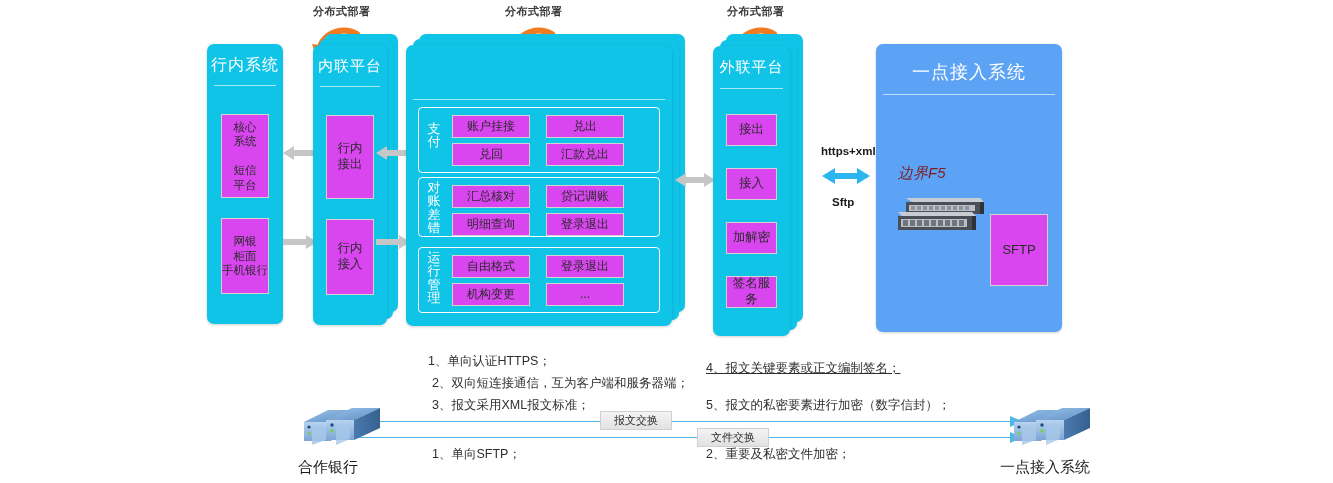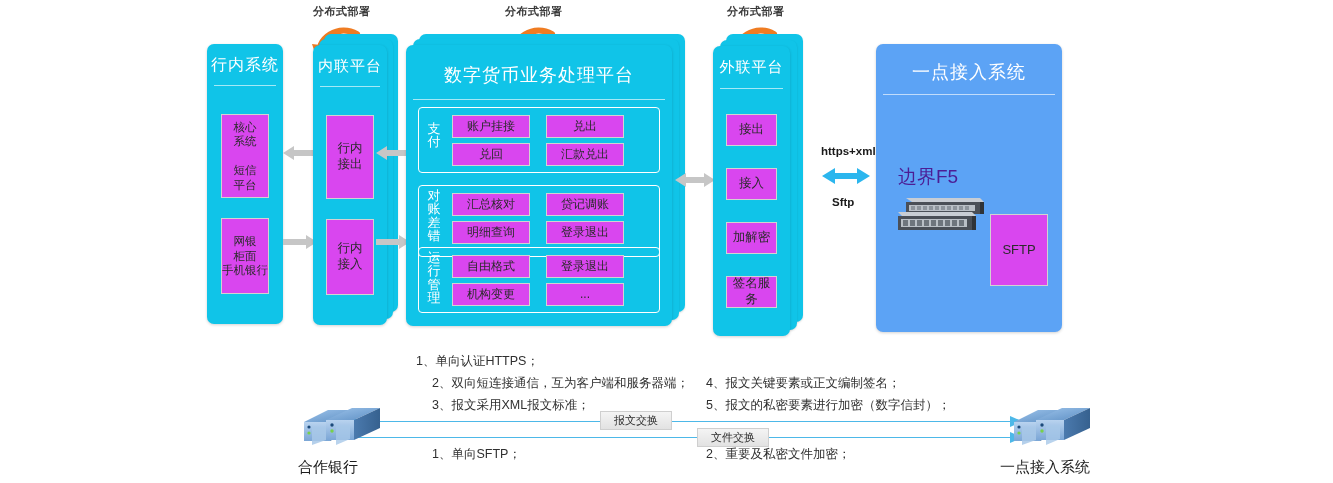--- a/index.html
+++ b/index.html
@@ -78,23 +78,24 @@
     text-align: center;
     width: 16px;
     word-break: break-all;
     letter-spacing: 0;
   }
 
   
   .panel-blue { background: #5ca3f5; }
   .f5-label {
     position: absolute;
-    color: #4c1d95;
-    font-size: 19px;
-    white-space: nowrap;
+    color: #7f1d1d;
+    font-size: 15px;
+    white-space: nowrap;
+    font-style: italic;
   }
 
   
   .linklabel {
     position: absolute;
     font-size: 11.5px;
     color: #1a1a1a;
     white-space: nowrap;
     font-weight: 600;
   }
@@ -179,32 +180,31 @@
   <svg class="garrow" style="left:376px; top:145px;" width="34" height="16" viewBox="0 0 34 16">
     <polygon points="0,8 11,1 11,5 34,5 34,11 11,11 11,15" fill="#c6c6c6"></polygon>
   </svg>
   <svg class="garrow" style="left:376px; top:234px;" width="34" height="16" viewBox="0 0 34 16">
     <polygon points="34,8 23,1 23,5 0,5 0,11 23,11 23,15" fill="#c6c6c6"></polygon>
   </svg>
 
   <div class="panel-stack-layer" style="left:419px; top:34px; width:266px; height:278px;"></div>
   <div class="panel-stack-layer" style="left:413px; top:39px; width:266px; height:281px;"></div>
   <div class="panel" style="left:406px; top:45px; width:266px; height:281px;">
-    <div class="panel-title" style="font-size:18px; margin-top:18px;">数字货币业务处理平台</div>
     <div class="title-rule" style="top:54px;"></div>
 
     <div class="grp" style="left:12px; top:62px; width:242px; height:66px;">
       <div class="grp-label" style="left:7px; top:14px;">支付</div>
       <div class="gbox" style="left:33px; top:7px; width:78px; height:23px; font-size:12px;">账户挂接</div>
       <div class="gbox" style="left:127px; top:7px; width:78px; height:23px; font-size:12px;">兑出</div>
       <div class="gbox" style="left:33px; top:35px; width:78px; height:23px; font-size:12px;">兑回</div>
       <div class="gbox" style="left:127px; top:35px; width:78px; height:23px; font-size:12px;">汇款兑出</div>
     </div>
 
-    <div class="grp" style="left:12px; top:140px; width:242px; height:72px;padding-left:40px;">
+    <div class="grp" style="left:12px; top:132px; width:242px; height:60px;padding-left:40px;">
       <div class="grp-label" style="left:7px; top:3px;">对账差错</div>
       <div class="gbox" style="left:33px; top:7px; width:78px; height:23px; font-size:12px;">汇总核对</div>
       <div class="gbox" style="left:127px; top:7px; width:78px; height:23px; font-size:12px;">贷记调账</div>
       <div class="gbox" style="left:33px; top:35px; width:78px; height:23px; font-size:12px;">明细查询</div>
       <div class="gbox" style="left:127px; top:35px; width:78px; height:23px; font-size:12px;">登录退出</div>
     </div>
 
     <div class="grp" style="left:12px; top:202px; width:242px; height:66px;">
       <div class="grp-label" style="left:7px; top:3px;">运行管理</div>
       <div class="gbox" style="left:33px; top:7px; width:78px; height:23px; font-size:12px;">自由格式</div>
@@ -275,25 +275,25 @@
           <rect x="51" y="28" width="5" height="6"></rect>
             <rect x="58" y="28" width="5" height="6"></rect>
           <rect x="65" y="28" width="5" height="6"></rect>
         </g>
       </g>
     </svg>
 
     <div class="gbox" style="left:114px; top:170px; width:58px; height:72px; font-size:13px;">SFTP</div>
   </div>
 
-  <div class="note" style="left:416px; top:353px;">1、单向认证HTTPS；</div>
+  <div class="note" style="left:428px; top:353px;">1、单向认证HTTPS；</div>
   <div class="note" style="left:432px; top:375px;">2、双向短连接通信，互为客户端和服务器端；</div>
   <div class="note" style="left:432px; top:397px;">3、报文采用XML报文标准；</div>
 
-  <div class="note" style="left:706px; top:375px;">4、报文关键要素或正文编制签名；</div>
+  <div class="note" style="left:706px; top:360px;text-decoration:underline;">4、报文关键要素或正文编制签名；</div>
   <div class="note" style="left:706px; top:397px;">5、报文的私密要素进行加密（数字信封）；</div>
 
   <div class="hline" style="left:350px; top:421px; width:668px;"></div>
   <svg style="position:absolute; left:1010px; top:414px;" width="16" height="15" viewBox="0 0 16 15">
     <polygon points="0,2 13,7.5 0,13" fill="#4db8e8"></polygon>
   </svg>
   <svg style="position:absolute; left:342px; top:414px;" width="16" height="15" viewBox="0 0 16 15">
     <polygon points="14,2 1,7.5 14,13" fill="#4db8e8"></polygon>
   </svg>
   <div class="exch-chip" style="left:600px; top:411px; width:72px; height:19px;">报文交换</div>

